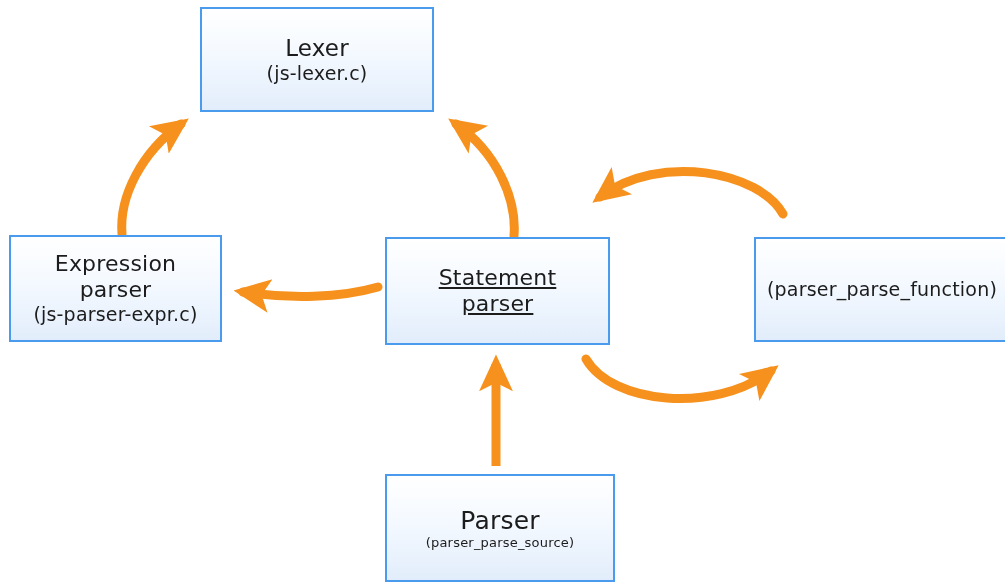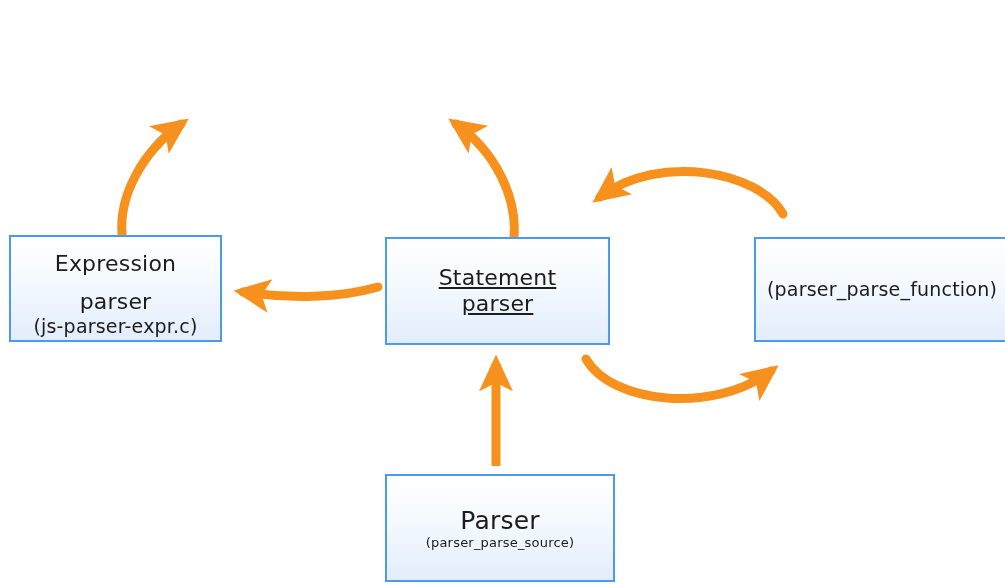--- a/index.html
+++ b/index.html
@@ -39,21 +39,21 @@
     font-size: 19px;
     white-space: nowrap;
   }
   
   #node-lexer      { left: 200px; top: 7px;   width: 234px; height: 105px; }
   #node-expression { left: 9px;   top: 235px; width: 213px; height: 107px; }
   #node-statement  { left: 385px; top: 237px; width: 225px; height: 108px; text-decoration: underline; }
   #node-function   { left: 754px; top: 237px; width: 256px; height: 105px; }
   #node-parser     { left: 385px; top: 474px; width: 230px; height: 108px; }
 
-  #node-expression .title { font-size: 22px; margin-top: 12px; }
+  #node-expression .title { font-size: 22px; }
   #node-expression .subtitle { font-size: 19px; text-align: right; }
   #node-statement .title { font-size: 22px; }
   #node-function .title { font-size: 24px; }
   #node-function .subtitle { font-size: 19px; }
   #node-parser .title { font-size: 25px; }
   #node-parser .subtitle { font-size: 13px; }
 
   #edges {
     position: absolute;
     left: 0;
@@ -93,20 +93,24 @@
 
     <g>
       <path d="M 586 359 C 612 404 714 414 771 371" fill="none" stroke="#f7911e" stroke-width="9" stroke-linecap="round" marker-end="url(#ah)"></path>
     </g>
 
     <g>
       <path d="M 496 466 L 496 364" fill="none" stroke="#f7911e" stroke-width="9" stroke-linecap="butt" marker-end="url(#ah)"></path>
     </g>
   </svg>
 
+  <div class="node" id="node-lexer">
+    <div class="title">Lexer</div>
+    <div class="subtitle">(js-lexer.c)</div>
+  </div>
 
   <div class="node" id="node-expression">
     <div class="title">Expression</div>
     <div class="title">parser</div>
     <div class="subtitle">(js-parser-expr.c)</div>
   </div>
 
   <div class="node" id="node-statement">
     <div class="title">Statement</div>
     <div class="title">parser</div>

